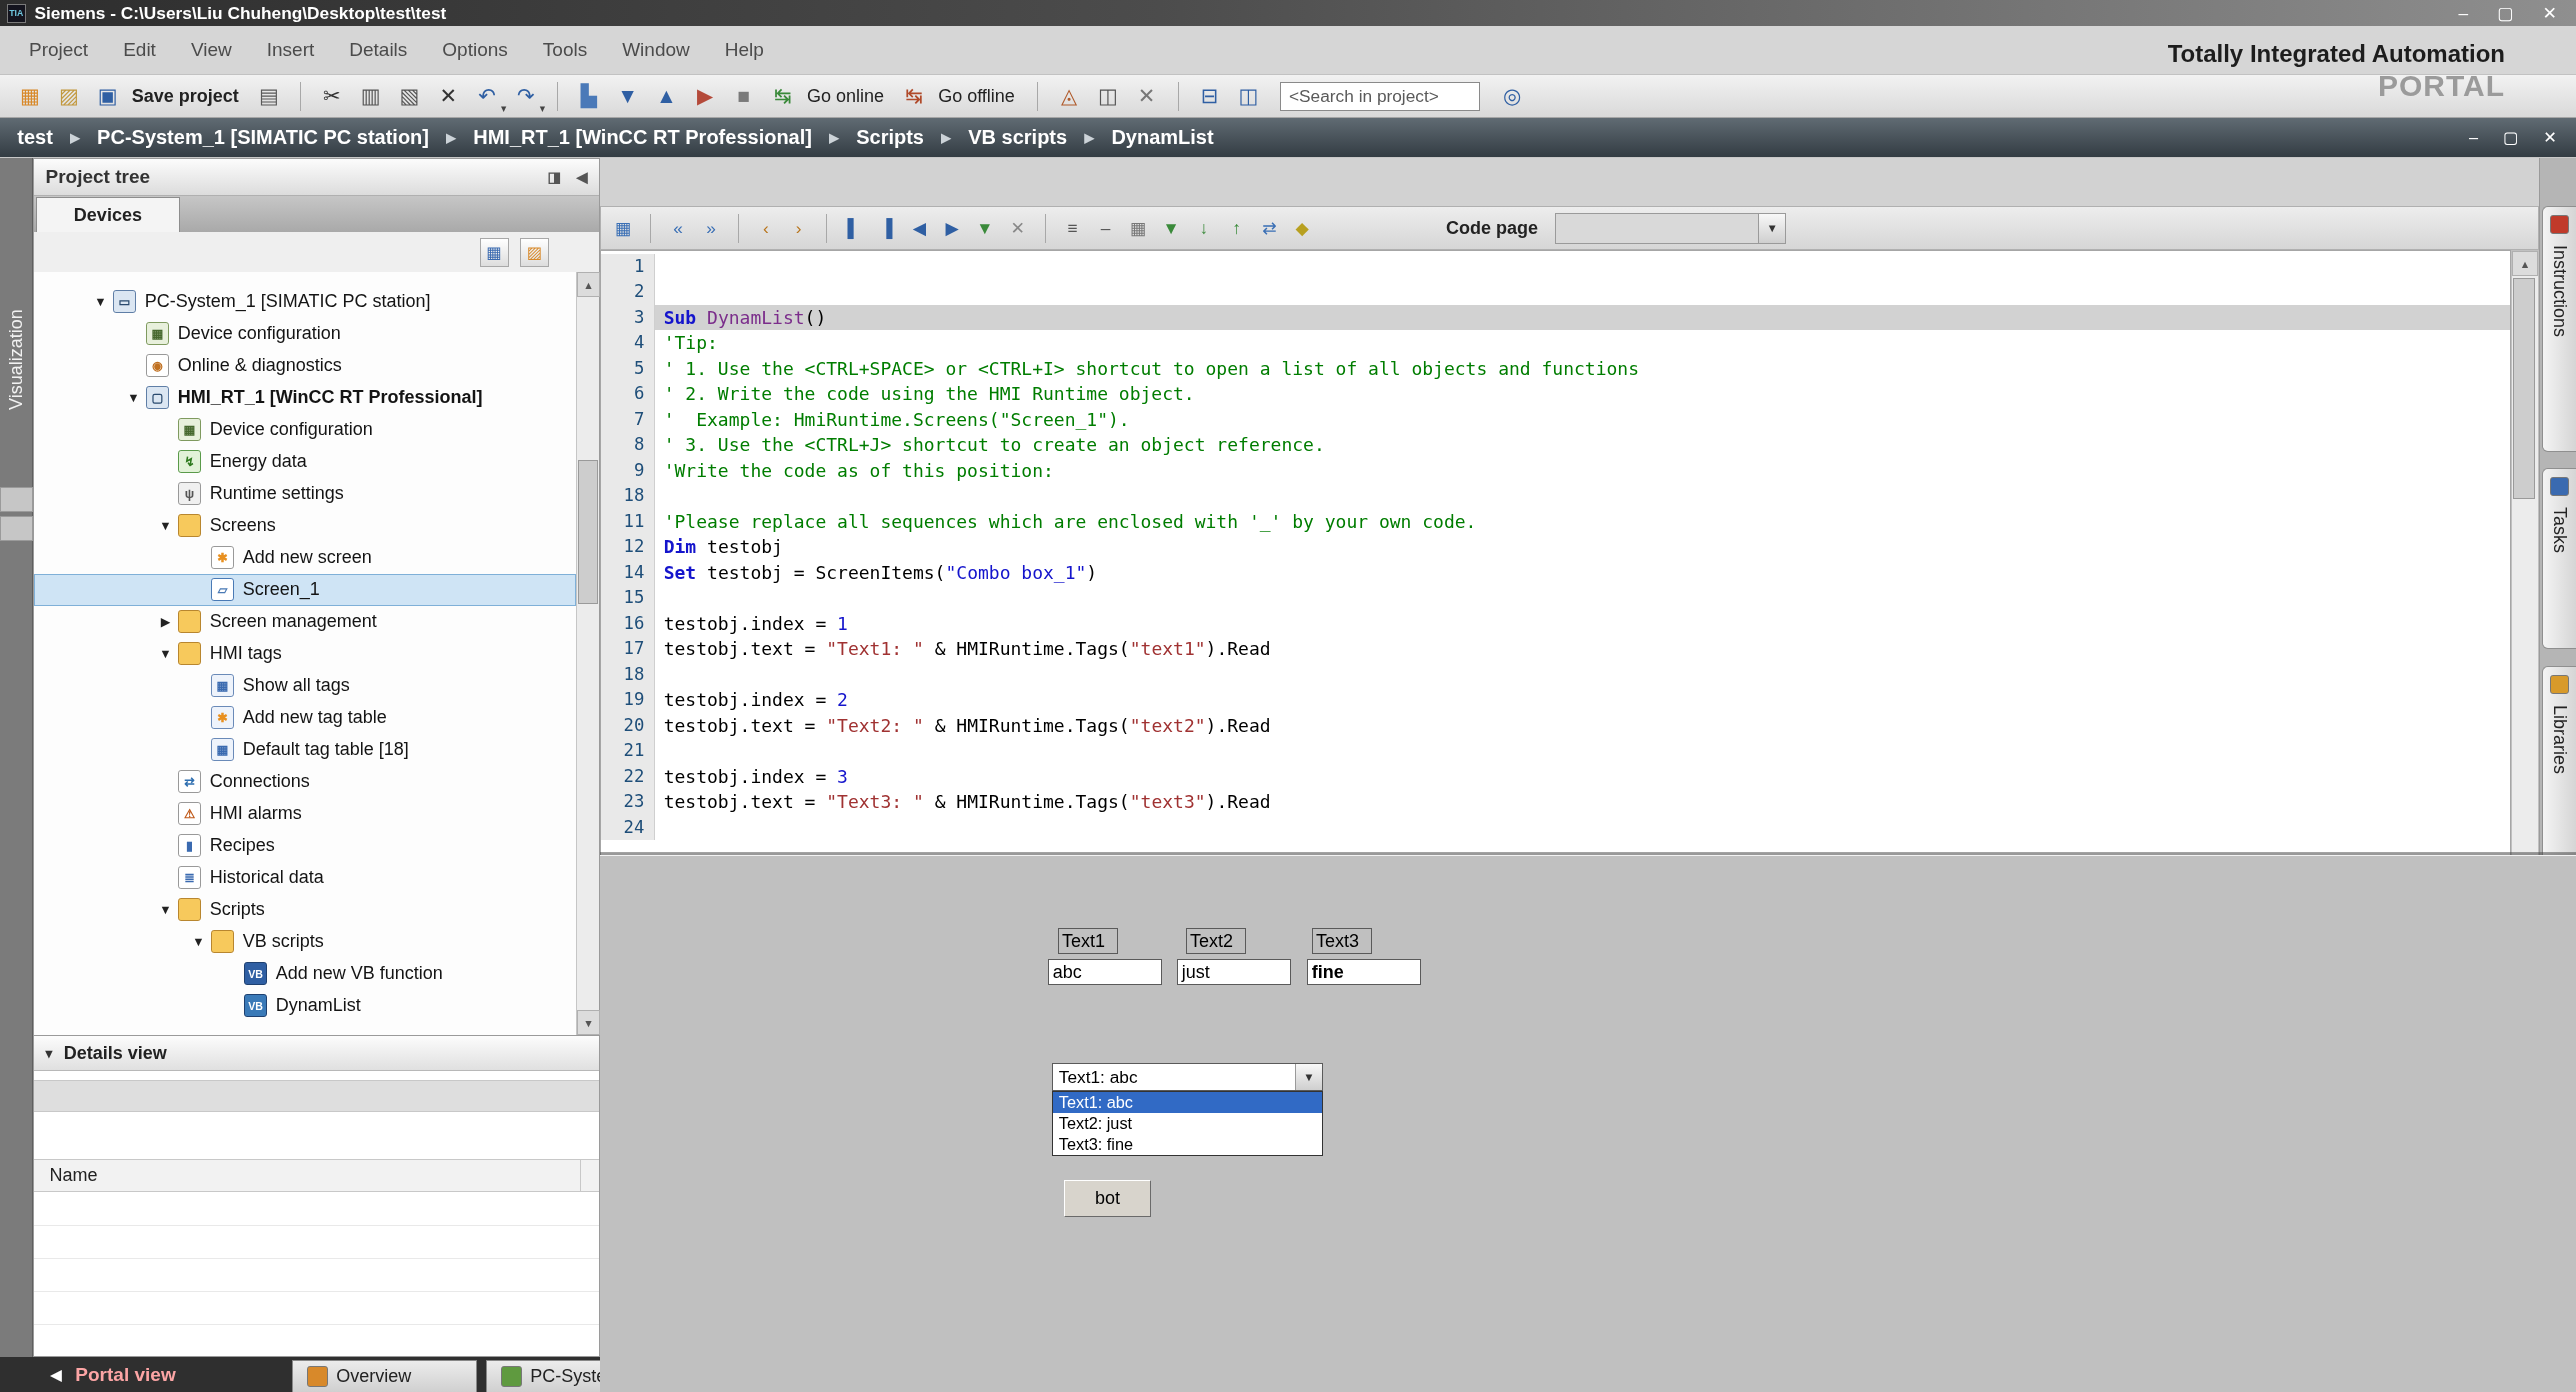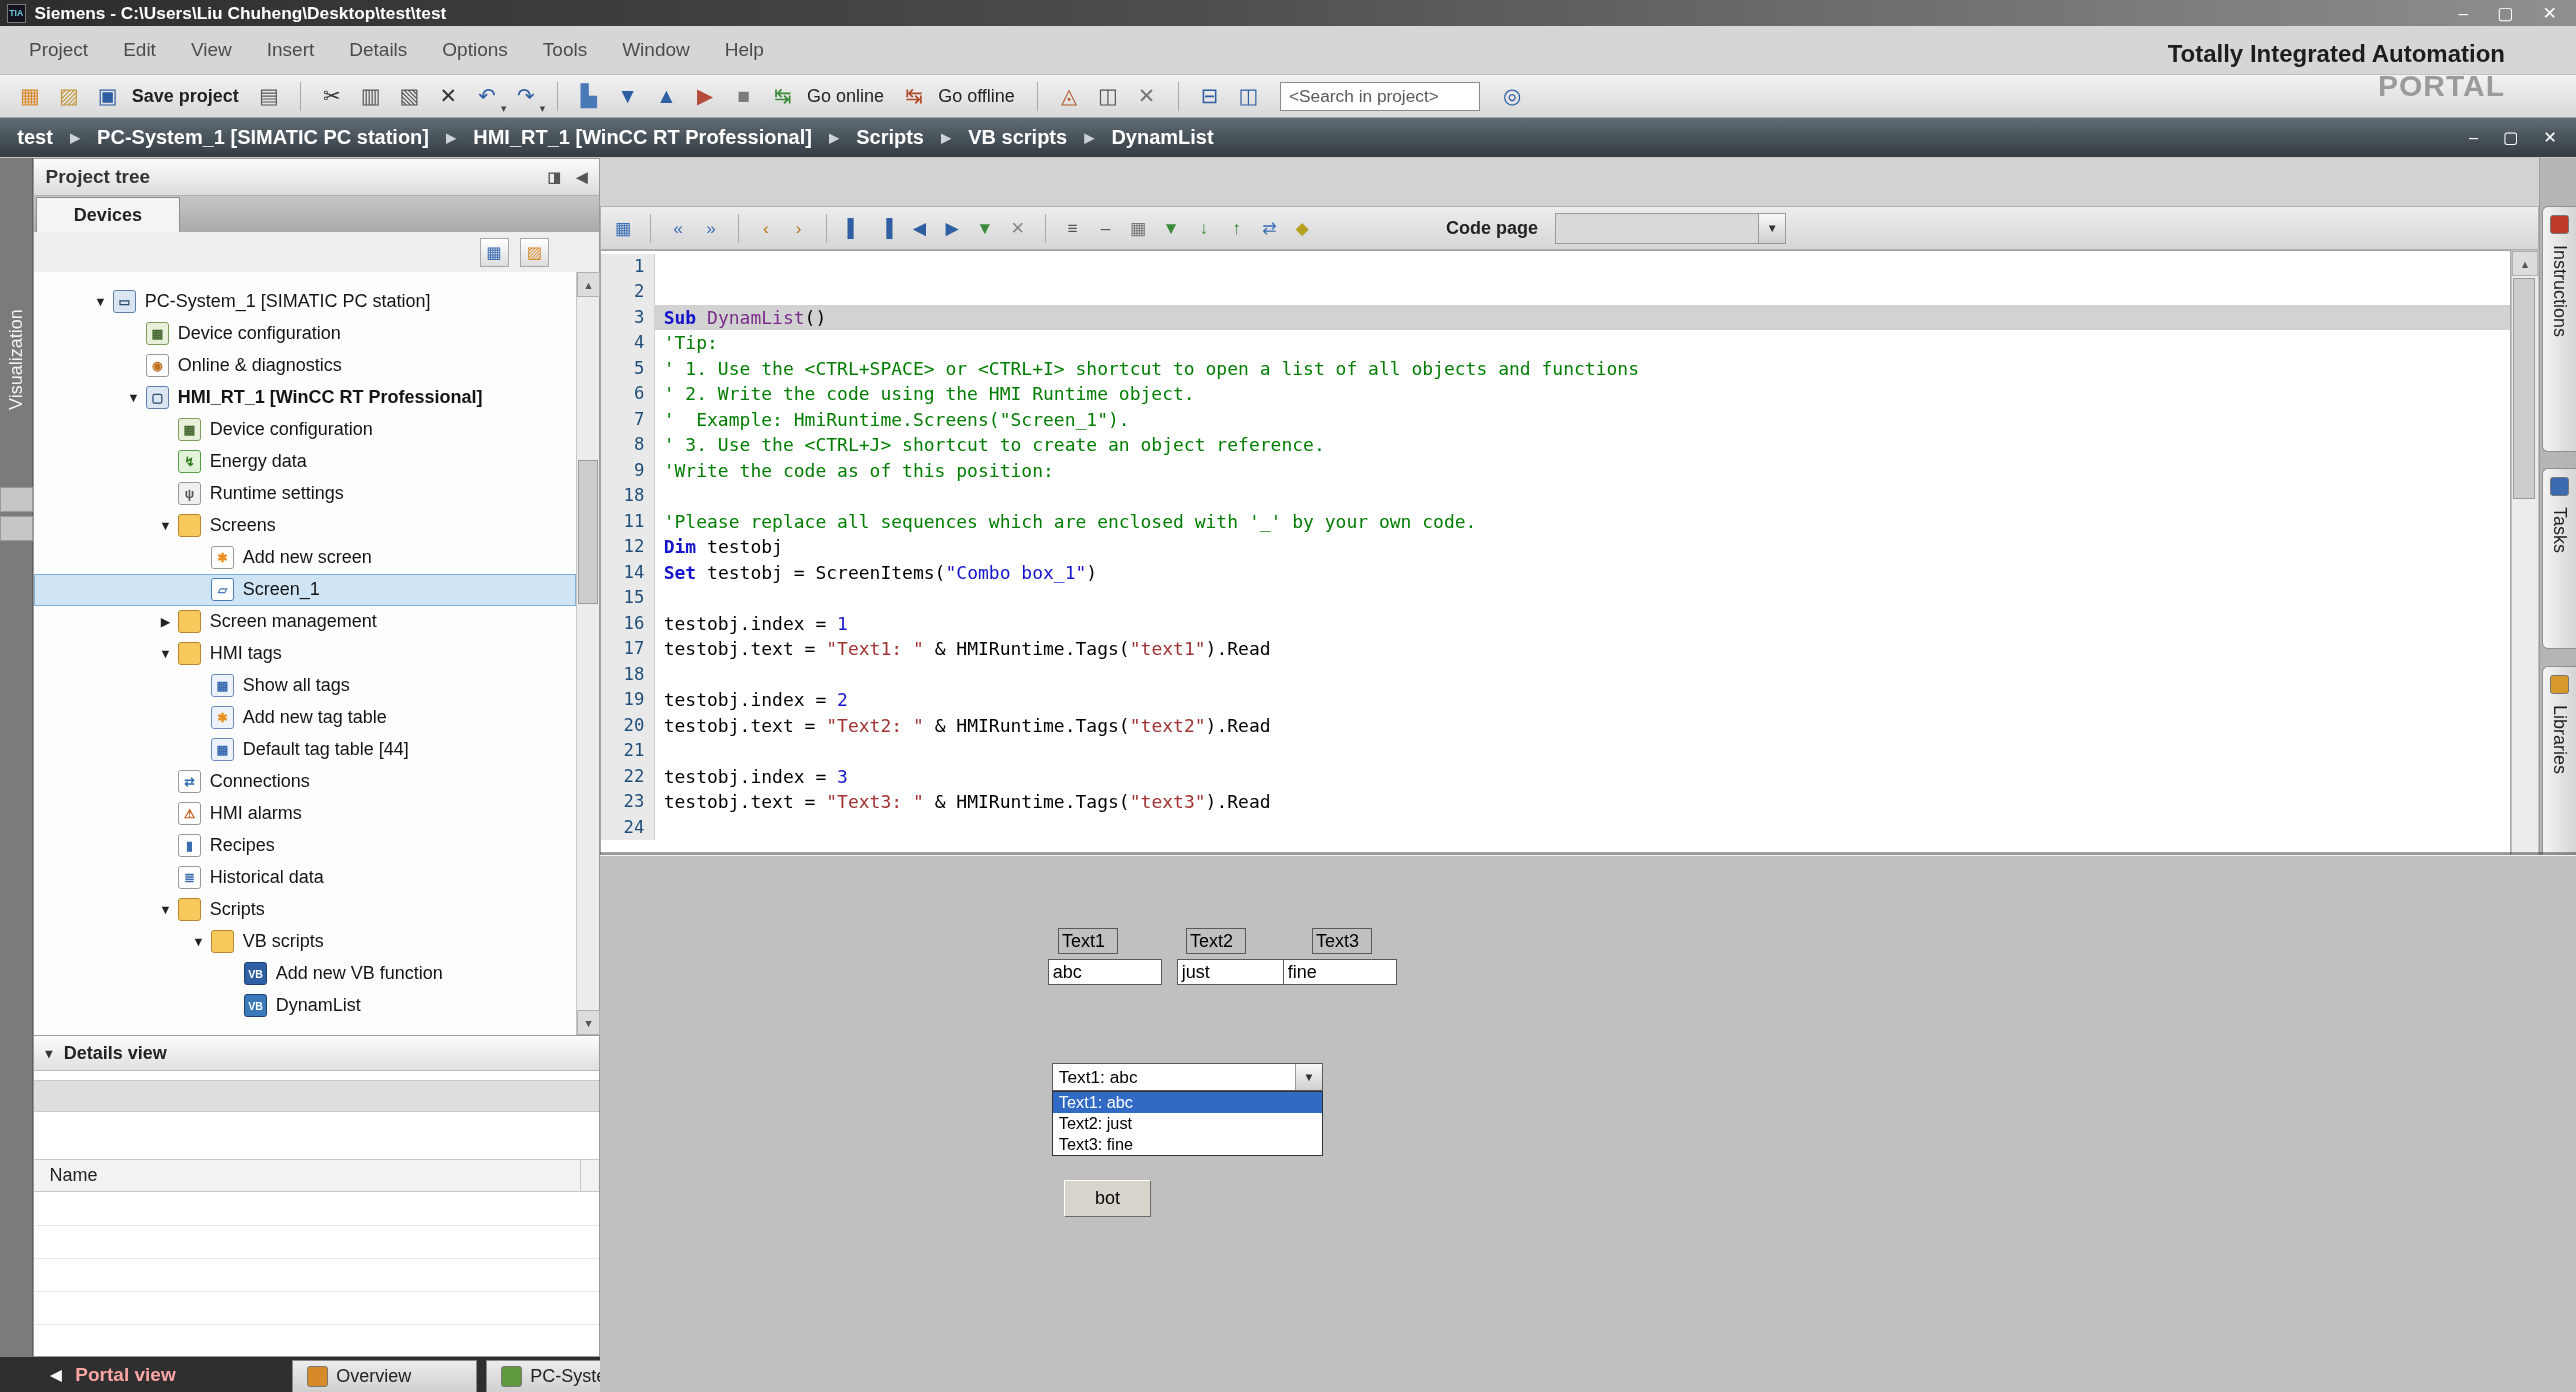--- a/index.html
+++ b/index.html
@@ -135,21 +135,21 @@
   .bb-icon{width:21px;height:21px;border-radius:2.9px;border:1px solid #777;flex:none;}
 
   
   #runtime{position:absolute;left:600px;top:855px;width:1976px;height:538px;background:#c0c0c0;
     border-top:1.9px solid #f2f2f2;box-shadow:0 -2.9px 0 rgba(70,70,70,.55);z-index:50;}
   .rt-label{position:absolute;top:72px;width:60px;height:26px;border:1px solid #5a5a5a;background:#c0c0c0;
     font-size:18px;color:#000;display:flex;align-items:center;padding-left:2.9px;}
   .rt-label:nth-of-type(1){left:458px;} .rt-label:nth-of-type(2){left:586px;} .rt-label:nth-of-type(3){left:712px;}
   .rt-input{position:absolute;top:103px;width:114px;height:26px;background:#fff;border:1px solid #5a5a5a;
     font-size:18px;color:#000;display:flex;align-items:center;padding-left:3.8px;}
-  #rt-input-0{left:448px;} #rt-input-1{left:577px;} #rt-input-2{left:683px;}
+  #rt-input-0{left:448px;} #rt-input-1{left:577px;} #rt-input-2{left:707px;font-weight:bold;}
   #rt-combo{position:absolute;left:452px;top:207px;width:271px;height:28px;background:#fff;border:1px solid #5a5a5a;
     font-size:17.3px;color:#000;display:flex;align-items:center;padding-left:5.8px;}
   #rt-list{position:absolute;left:452px;top:235px;width:271px;background:#fff;border:1px solid #333;}
   .dd-item{height:21px;font-size:16.3px;display:flex;align-items:center;padding-left:5.8px;color:#000;}
   .dd-item.sel{background:#316ac5;color:#fff;}
   #rt-button{position:absolute;left:464px;top:324px;width:87px;height:37px;background:#d8d4cc;
     border-top:1.9px solid #fff;border-left:1.9px solid #fff;border-right:1.9px solid #6a6a6a;border-bottom:1.9px solid #6a6a6a;
     display:flex;align-items:center;justify-content:center;font-size:18px;color:#000;}
 </style>
 </head>
@@ -325,21 +325,21 @@
         <span class="tlabel">Show all tags</span>
       </div>
       <div class="trow" style="padding-left: 152px;">
         <span class="exp"></span>
         <span class="ti" style="background: rgb(238, 243, 251); border-color: rgb(106, 138, 184); color: rgb(232, 144, 32);">✱</span>
         <span class="tlabel">Add new tag table</span>
       </div>
       <div class="trow" style="padding-left: 152px;">
         <span class="exp"></span>
         <span class="ti" style="background: rgb(238, 243, 251); border-color: rgb(106, 138, 184); color: rgb(58, 106, 176);">▦</span>
-        <span class="tlabel">Default tag table [44]</span>
+        <span class="tlabel">Default tag table [18]</span>
       </div>
       <div class="trow" style="padding-left: 119px;">
         <span class="exp"></span>
         <span class="ti" style="background: rgb(255, 255, 255); border-color: rgb(153, 153, 153); color: rgb(47, 111, 176);">⇄</span>
         <span class="tlabel">Connections</span>
       </div>
       <div class="trow" style="padding-left: 119px;">
         <span class="exp"></span>
         <span class="ti" style="background: rgb(255, 255, 255); border-color: rgb(153, 153, 153); color: rgb(192, 90, 26);">⚠</span>
         <span class="tlabel">HMI alarms</span>

